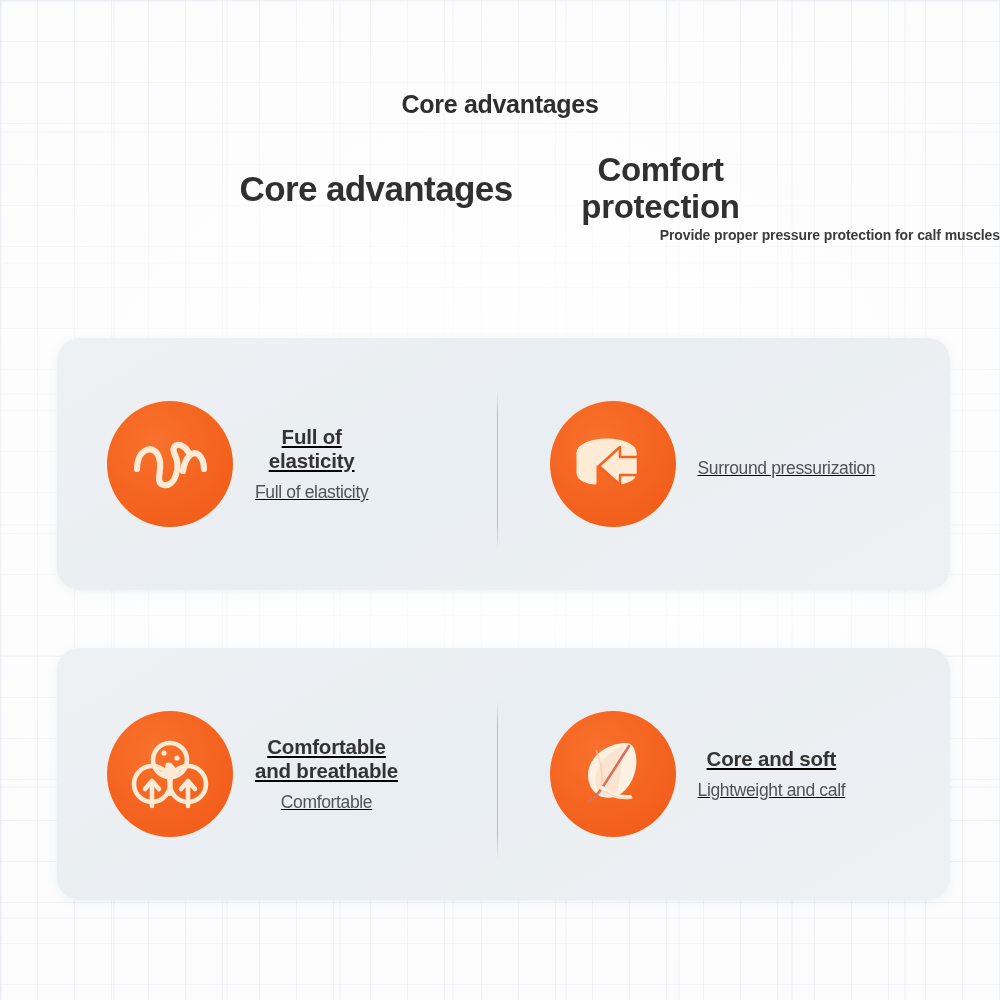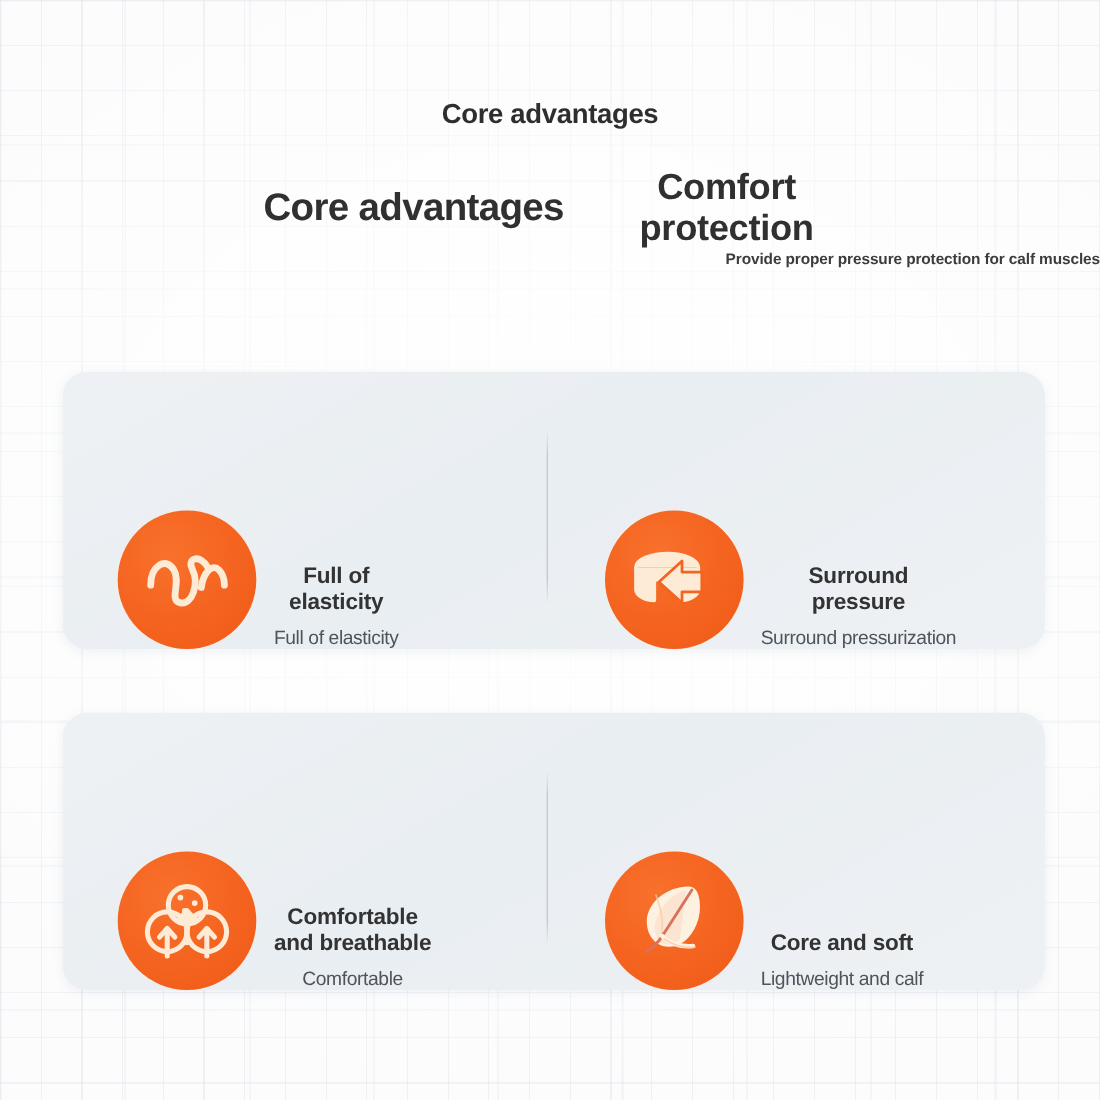--- a/index.html
+++ b/index.html
@@ -121,25 +121,26 @@
   .card-inner {
     position: relative;
     display: flex;
     width: 100%;
     height: 100%;
     align-items: center;
   }
 
   .feature {
     display: flex;
-    align-items: flex-end;
+    align-items: center;
     flex: 1 1 50%;
     height: 100%;
     padding: 0 14px 0 50px;
-    gap: 16px;
+    gap: 22px;
+    text-decoration: underline;
   }
   .feature--right { padding-left: 46px; }
 
   .icon-badge {
     flex: 0 0 auto;
     width: 126px;
     height: 126px;
     border-radius: 50%;
     background: radial-gradient(circle at 38% 32%, #f8712c 0%, #f4631f 55%, #ef5a18 100%);
     display: flex;
@@ -231,22 +232,20 @@
               <path d="M7 20 L7 40 C7 46, 16 50, 24 50 L24 30 C16 30, 7 26, 7 20 Z" fill="#FDEBD6"></path>
 
               <path d="M64 20 L64 40 C64 46, 55 50, 47 50 L47 30 C55 30, 64 26, 64 20 Z" fill="#FDEBD6"></path>
               <path d="M7 20 C7 27, 22 32, 36 32 C50 32, 64 27, 64 20" fill="#FDEBD6"></path>
             </g>
 
             <path d="M49 14 L49 24 L67 24 L67 42 L49 42 L49 52 L28 33 Z" fill="#FDEBD6" stroke="#F4631F" stroke-width="2.5" stroke-linejoin="round"></path>
           </svg>
         </div>
         <div class="feature-text">
-          <div class="feature-title">Surround
-pressure</div>
           <div class="feature-sub">Surround pressurization</div>
         </div>
       </div>
 
     </div>
   </div>
 
   <div class="card card--two">
     <div class="card-inner">
 

